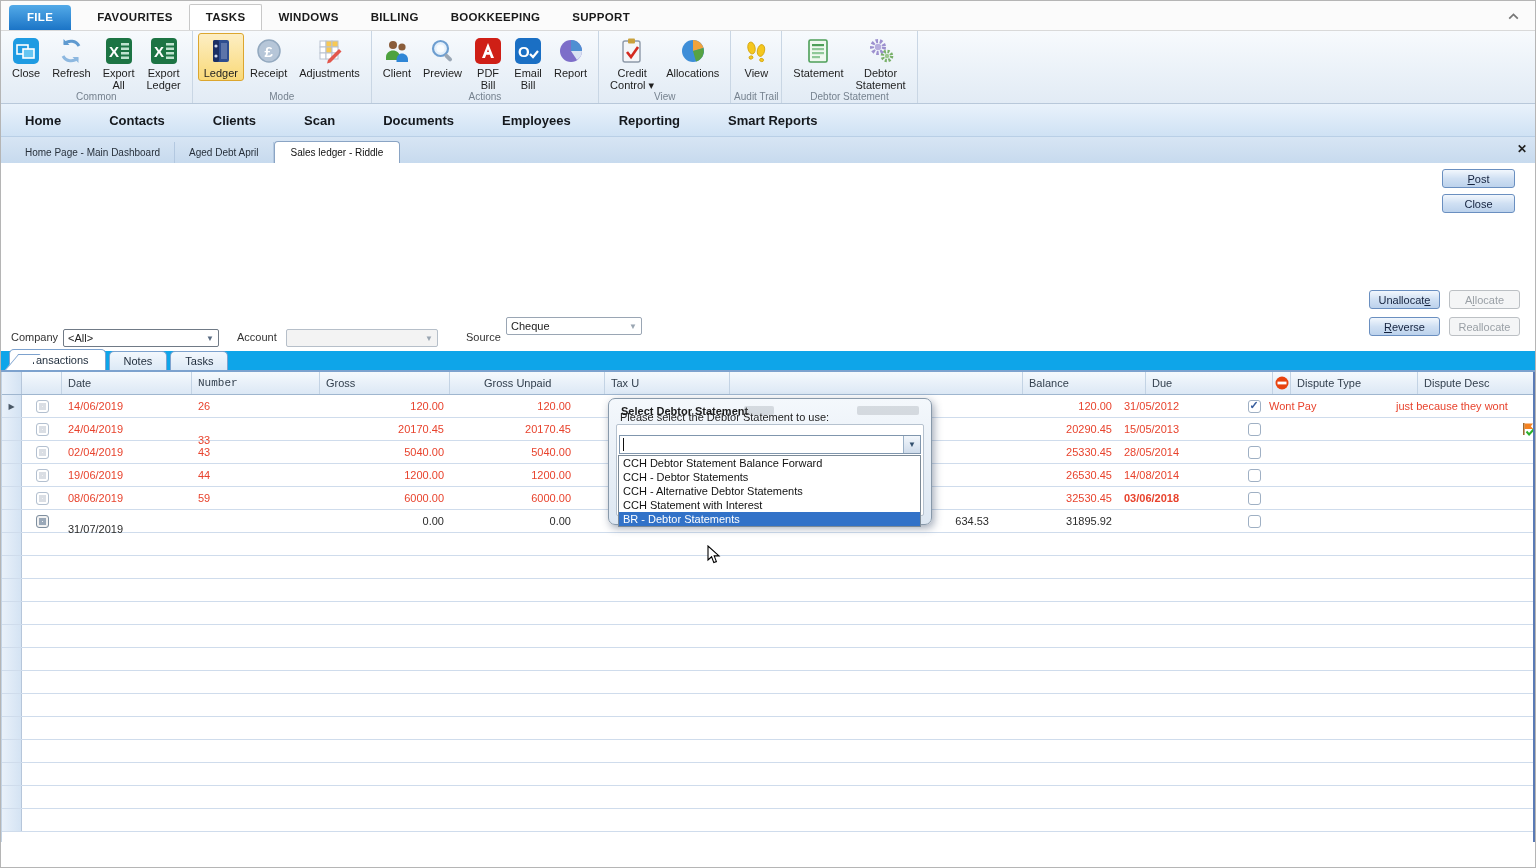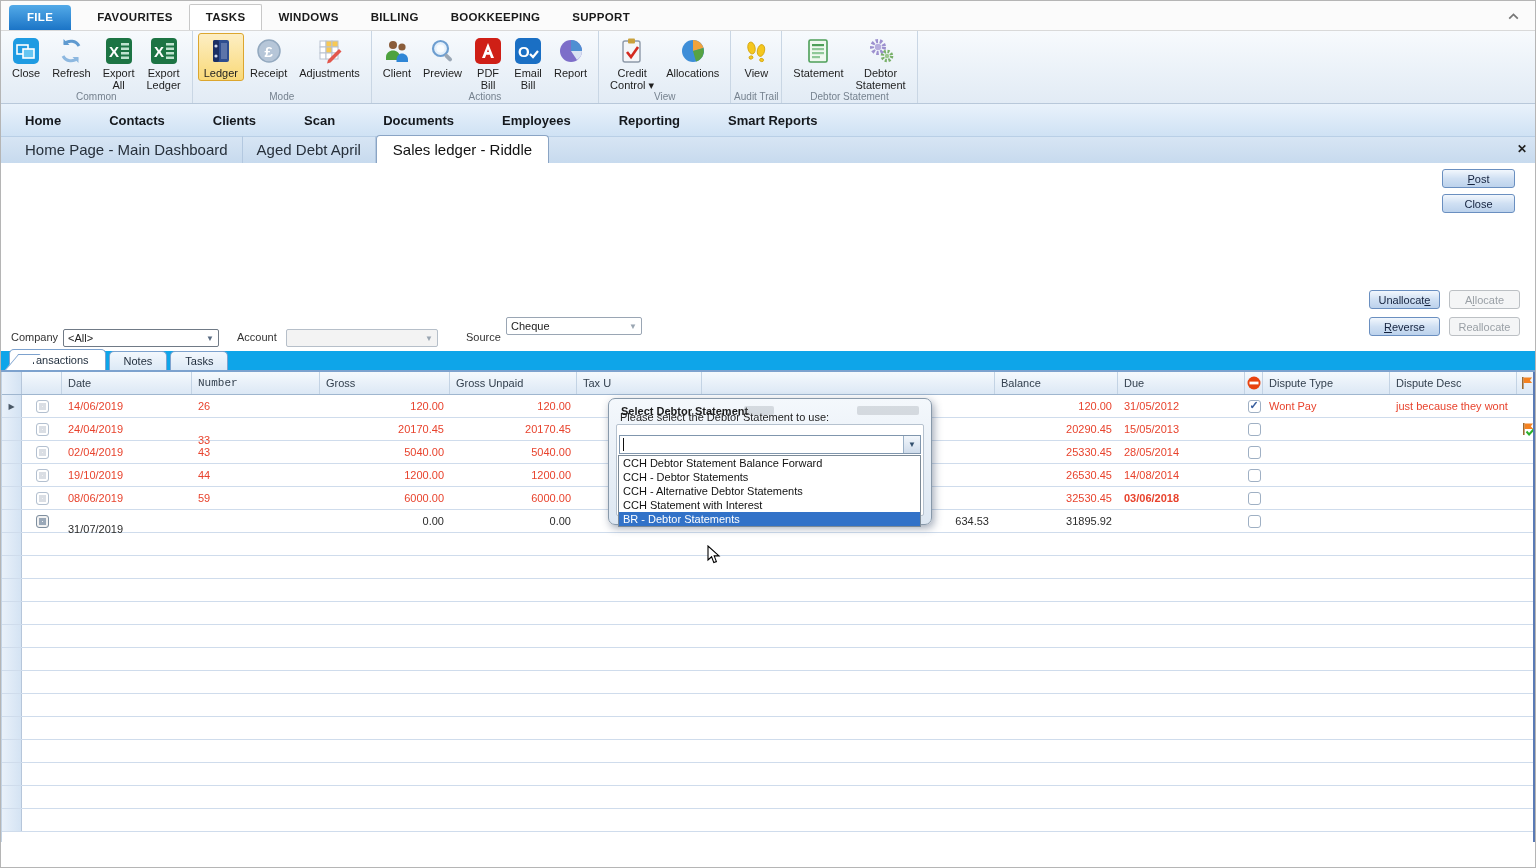--- a/index.html
+++ b/index.html
@@ -23,21 +23,21 @@
 .rbtn .ric{width:28px;height:28px;flex:none}
 .rbtn .ric svg{width:28px;height:28px;display:block}
 .rbtn .rlabel{font-size:11px;color:#1e1e1e;text-align:center;line-height:12px;margin-top:2px;white-space:pre-line}
 
 
 .navrow{height:33px;background:linear-gradient(#e9f2fb,#cfe2f4);border-bottom:1px solid #b9cfe6;display:flex;align-items:center;padding-left:14px}
 .nav-item{font-size:13px;font-weight:600;color:#14181d;padding:0 24px 0 10px;margin-right:14px;cursor:pointer}
 
 
 .tabrow{position:relative;height:26px;background:linear-gradient(#d7e5f4,#c7daee);display:flex;align-items:flex-end;padding-left:10px}
-.dtab{font-size:15px;color:#27303b;padding:5px 14px 5px;border-right:1px solid #b3c8e0;cursor:pointer}
+.dtab{font-size:10px;color:#27303b;padding:5px 14px 5px;border-right:1px solid #b3c8e0;cursor:pointer}
 .dtab.active{background:#fff;border:1px solid #8aa4c4;border-bottom:none;border-radius:4px 4px 0 0;position:relative;top:1px;padding:5px 16px 6px;color:#111}
 .tabrow-close{position:absolute;right:8px;top:6px;font-size:12px;font-weight:700;color:#222;cursor:pointer;line-height:1}
 
 
 .form-area{position:relative;height:188px;background:#fff}
 .flabel{position:absolute;font-size:11px;color:#333;white-space:nowrap}
 .ffield{position:absolute;height:18px;font-size:11px;color:#555;border:1px solid #b6bfc9;background:#f3f3f3;border-radius:2px;display:flex;align-items:center;padding:0 4px;white-space:nowrap;overflow:hidden}
 .ffield.white{background:#fff;border-color:#707a86;color:#222}
 .ffield .arrow{margin-left:auto;font-size:8px;color:#5a6c82;padding-left:4px}
 .ffield .arrow.dim{color:#9aa6b2}
@@ -447,21 +447,21 @@
     </div>
 
 
   <div class="grid">
     <div class="grow ghead" id="grid-head">
         <div class="cell-ind" style="width: 20px;"></div>
         <div class="gcell" style="width: 40px;"></div>
         <div class="gcell" style="width: 130px;">Date</div>
         <div class="gcell" style="width: 128px; font-family: Liberation Mono, monospace;">Number</div>
         <div class="gcell" style="width: 130px;">Gross</div>
-        <div class="gcell" style="width: 127px;">Gross Unpaid</div>
+        <div class="gcell" style="width: 127px; margin-left: 28px;">Gross Unpaid</div>
         <div class="gcell" style="width: 125px;">Tax U</div>
         <div class="gcell" style="width: 293px;"></div>
         <div class="gcell" style="width: 123px;">Balance</div>
         <div class="gcell" style="width: 127px;">Due</div>
         <div class="gcell c" style="width: 18px;">
           <span class="gicon">
             <svg viewBox="0 0 14 14">
               <circle cx="7" cy="7" r="6.5" fill="#e8430f"></circle>
               <rect x="2.5" y="5.6" width="9" height="2.8" fill="#fff"></rect>
             </svg>
@@ -545,21 +545,21 @@
           </div>
           <div class="gcell" style="width: 127px;"></div>
           <div class="gcell" style="width: 127px;"></div>
           <div class="gcell c" style="width: 21px;"></div>
         </div>
         <div class="grow red">
           <div class="cell-ind"></div>
           <div class="gcell c" style="width: 40px;">
             <span class="cbx inner"></span>
           </div>
-          <div class="gcell" style="width: 130px;">19/10/2019</div>
+          <div class="gcell" style="width: 130px;">19/06/2019</div>
           <div class="gcell" style="width: 128px;">44</div>
           <div class="gcell r" style="width: 130px;">1200.00</div>
           <div class="gcell r" style="width: 127px;">1200.00</div>
           <div class="gcell r" style="width: 125px;"></div>
           <div class="gcell r" style="width: 293px;"></div>
           <div class="gcell r" style="width: 123px;">26530.45</div>
           <div class="gcell" style="width: 127px;">14/08/2014</div>
           <div class="gcell c" style="width: 18px;">
             <span class="cbx white"></span>
           </div>

